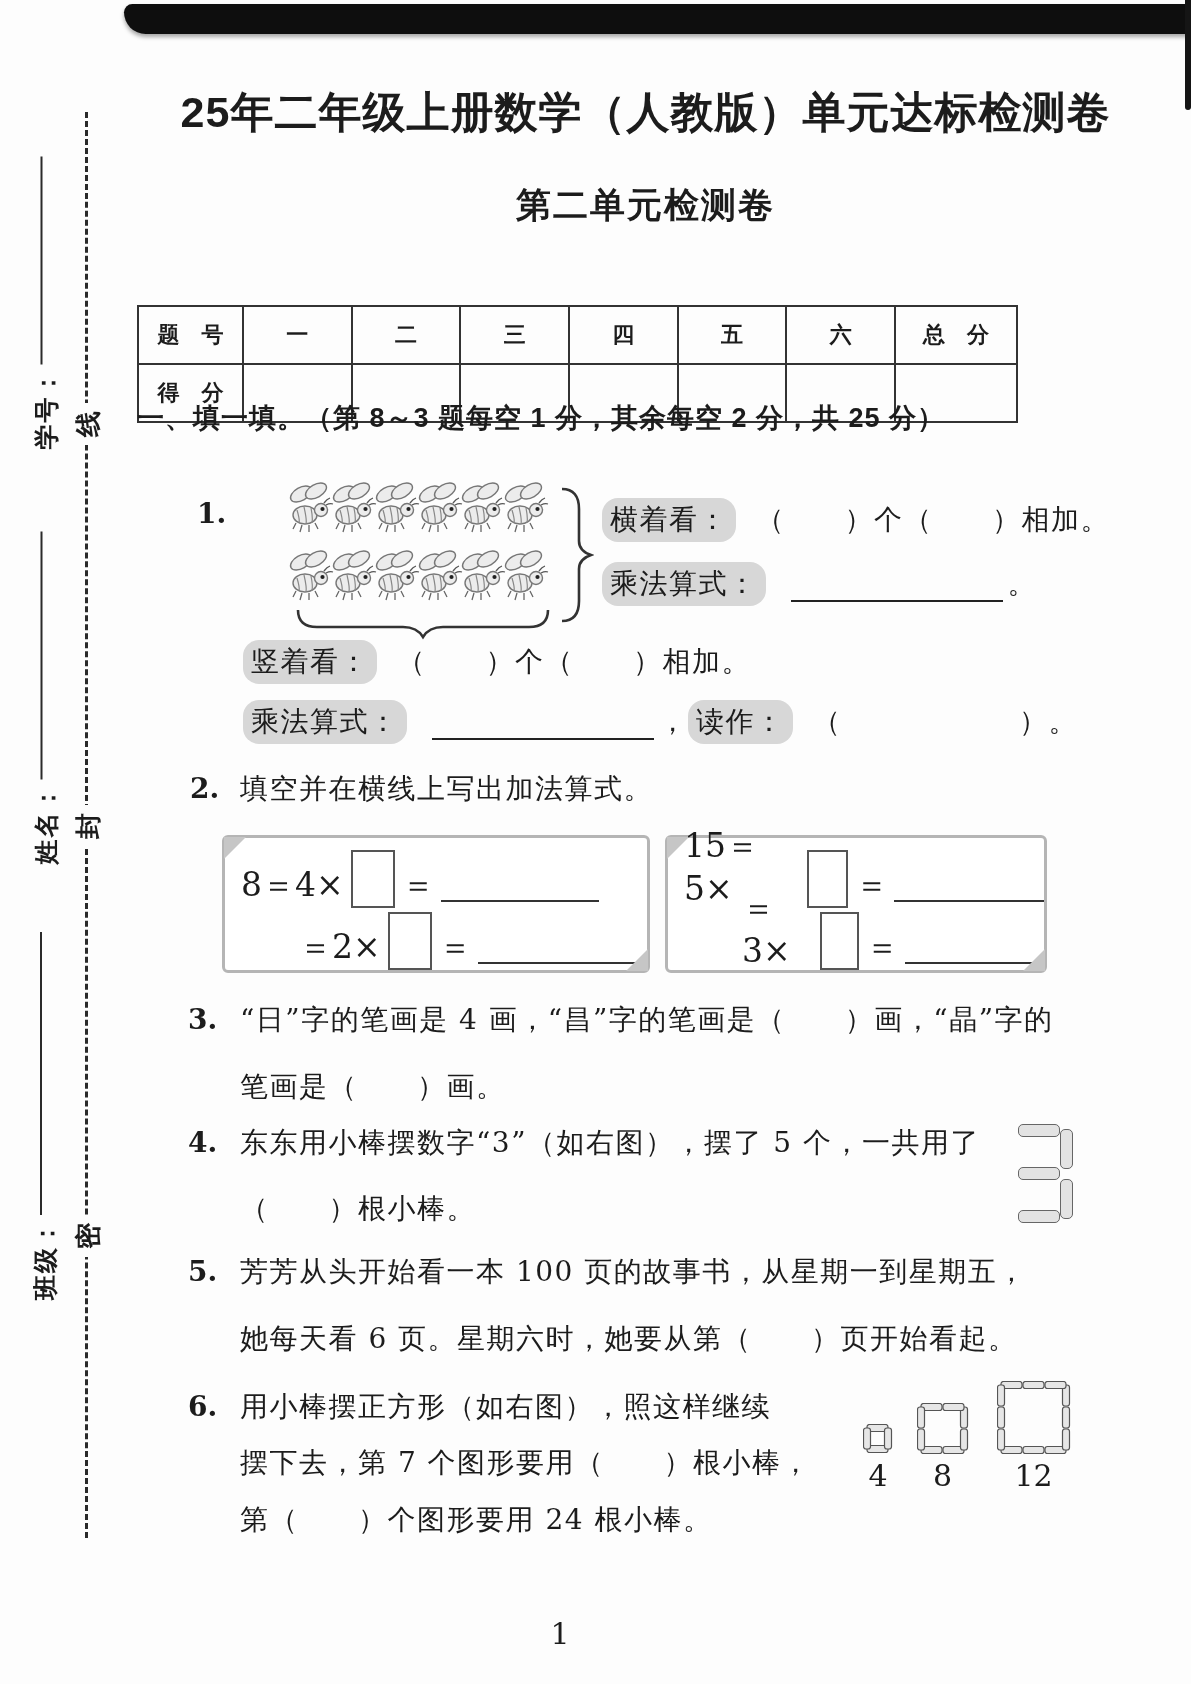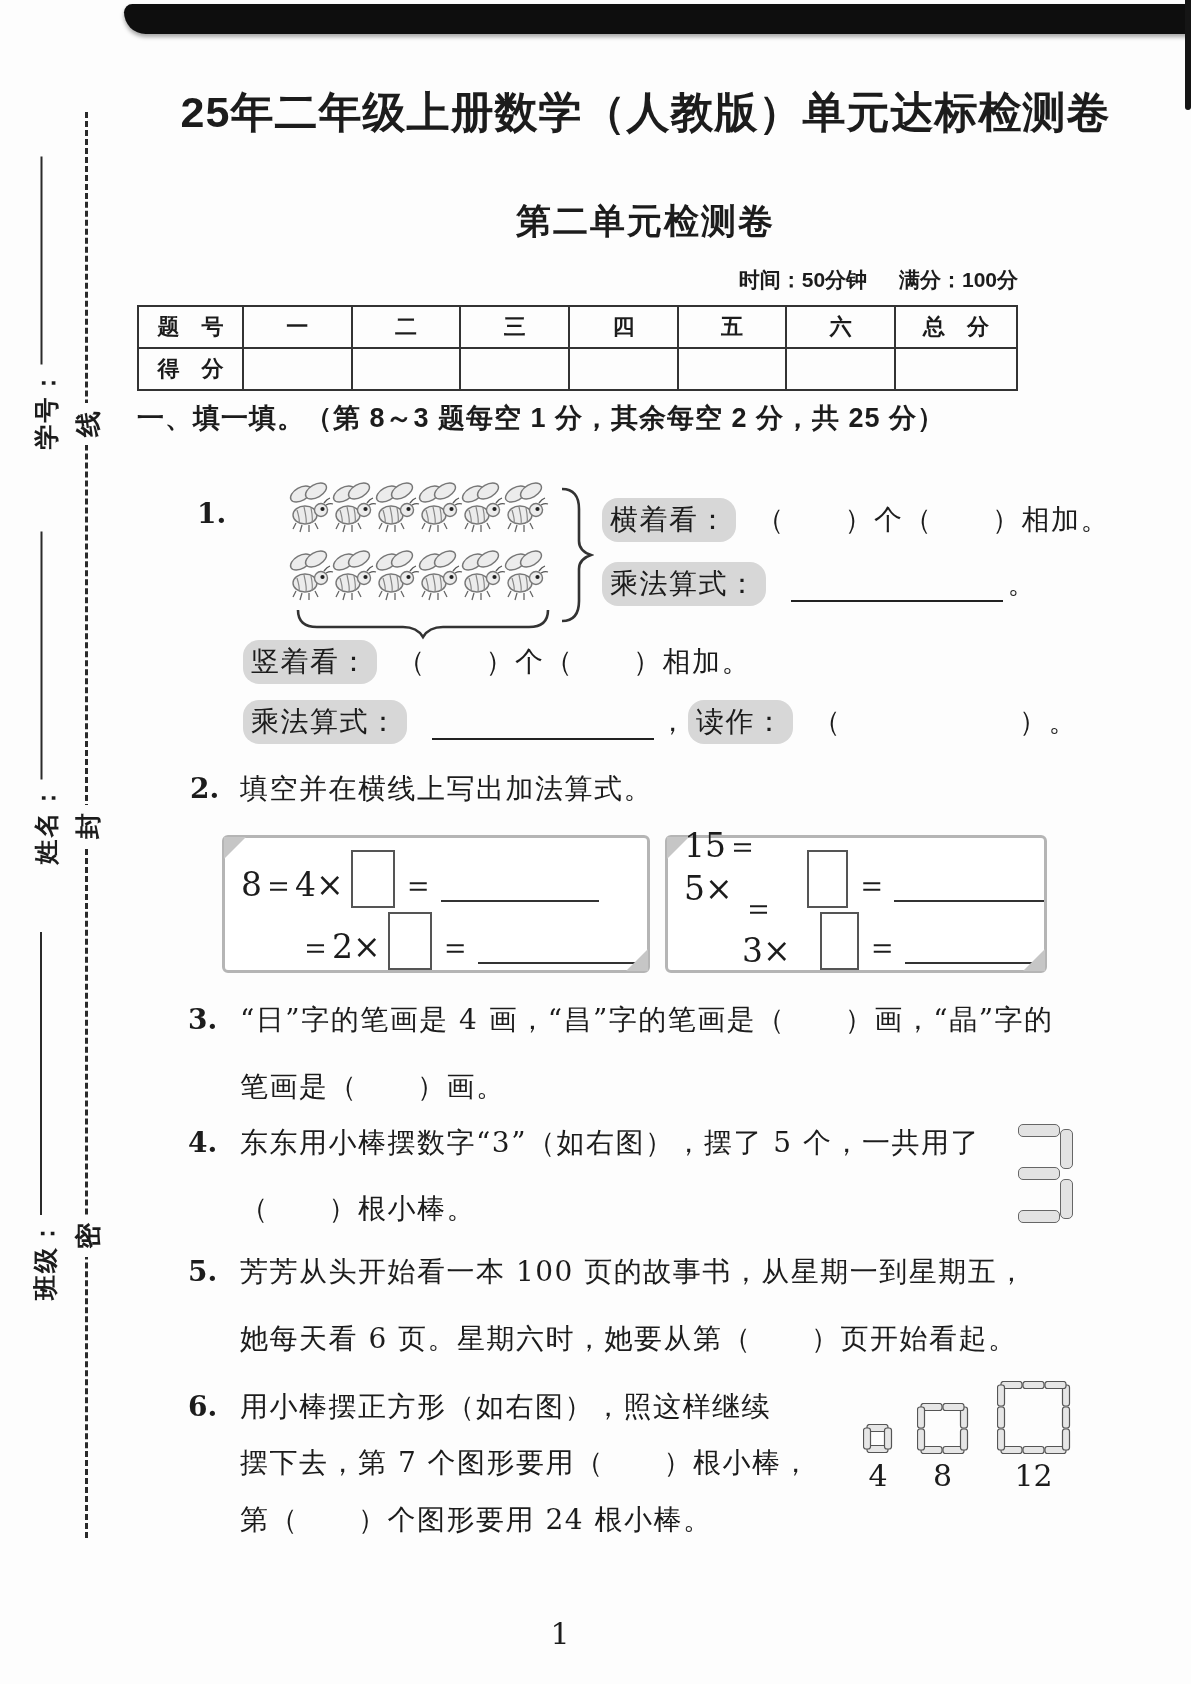--- a/index.html
+++ b/index.html
@@ -4,26 +4,26 @@
 <style>
   html,body{margin:0;padding:0;background:#eee;}
   .sheet{position:relative;width:1191px;height:1684px;background:#fdfdfd;overflow:hidden;
          font-family:"DejaVu Serif",serif;color:#1c1c1c;}
   .top-band{position:absolute;left:124px;top:4px;right:0;height:30px;background:#0e0e0e;
             border-radius:10px 0 0 26px;box-shadow:0 3px 4px rgba(0,0,0,.35);}
   .right-edge{position:absolute;right:0;top:0;width:6px;height:110px;background:#151515;border-radius:0 0 4px 4px;}
   .title{position:absolute;left:120px;right:20px;top:84px;text-align:center;
          font:bold 43px "Liberation Sans",sans-serif;letter-spacing:1px;}
   .subtitle{position:absolute;left:120px;right:20px;top:182px;text-align:center;
-         font:bold 35px "Liberation Sans",sans-serif;letter-spacing:2px;margin-top:16px;}
+         font:bold 35px "Liberation Sans",sans-serif;letter-spacing:2px;}
   .meta{position:absolute;right:173px;top:266px;font:bold 21px "Liberation Sans",sans-serif;}
   .meta span{margin-left:26px;}
   table.score{position:absolute;left:137px;top:305px;width:881px;border-collapse:collapse;}
   table.score td{border:2px solid #333;height:40px;text-align:center;
-                 font:bold 22px "Liberation Sans",sans-serif;padding:0;}
+                 font:bold 22px "Liberation Sans",sans-serif;padding:8px;}
   .sec-head{position:absolute;left:137px;top:400px;font:bold 27px "Liberation Sans",sans-serif;letter-spacing:1px;}
   .qnum{position:absolute;font:bold 28px "DejaVu Serif",serif;}
   .line{position:absolute;display:flex;align-items:center;white-space:nowrap;
         font-size:28px;letter-spacing:1.5px;}
   .bubble{background:#d7d7d7;border-radius:16px;padding:3px 8px;margin-right:20px;}
   .u{display:inline-block;border-bottom:2.5px solid #222;height:30px;align-self:flex-end;margin:0 5px 4px;}
   .bees{position:absolute;left:288px;top:480px;width:275px;height:136px;}
   .bee-row{position:absolute;left:0;height:56px;}
   .bee-row svg{margin-right:-3px;}
   .brace{position:absolute;}
@@ -71,24 +71,20 @@
       </div>
     </div>
   <div id="seal-chars">
       <div class="seal-char" style="top: 403px;">线</div>
       <div class="seal-char" style="top: 805px;">封</div>
       <div class="seal-char" style="top: 1215px;">密</div>
     </div>
 
   <div class="title">25年二年级上册数学（人教版）单元达标检测卷</div>
   <div class="subtitle">第二单元检测卷</div>
-  <div class="meta">
-    <span>时间：50分钟</span>
-    <span>满分：100分</span>
-  </div>
 
   <table class="score">
     <colgroup>
         <col style="width:105px">
         <col style="width:109px">
         <col style="width:109px">
         <col style="width:109px">
         <col style="width:109px">
         <col style="width:109px">
         <col style="width:109px">

